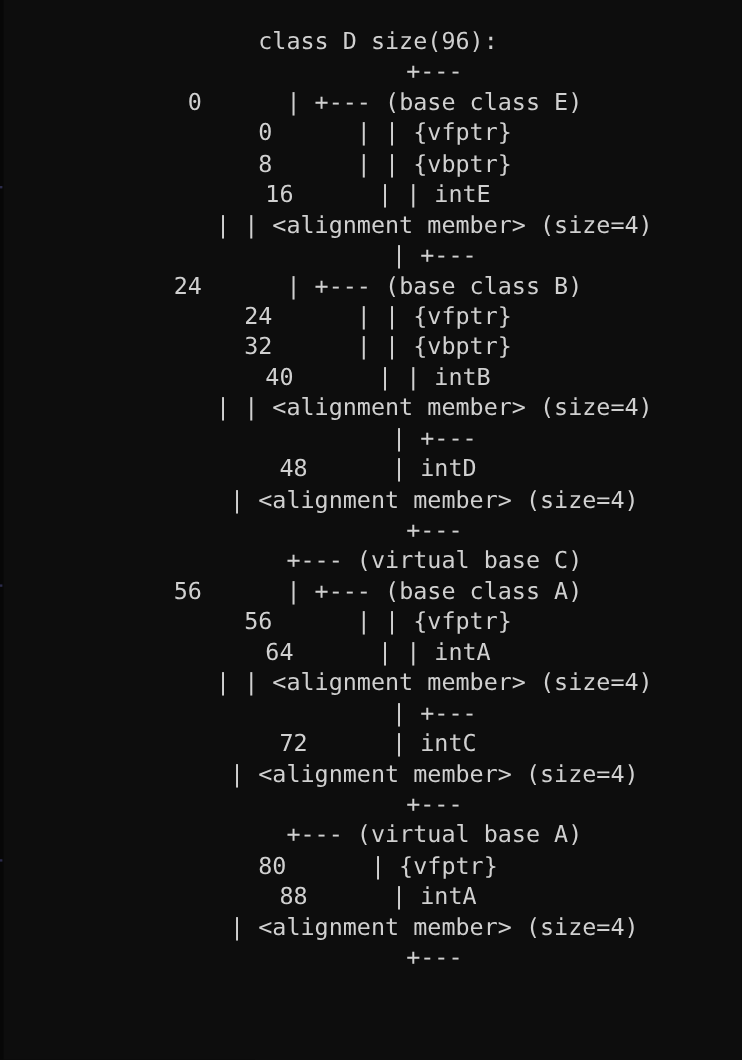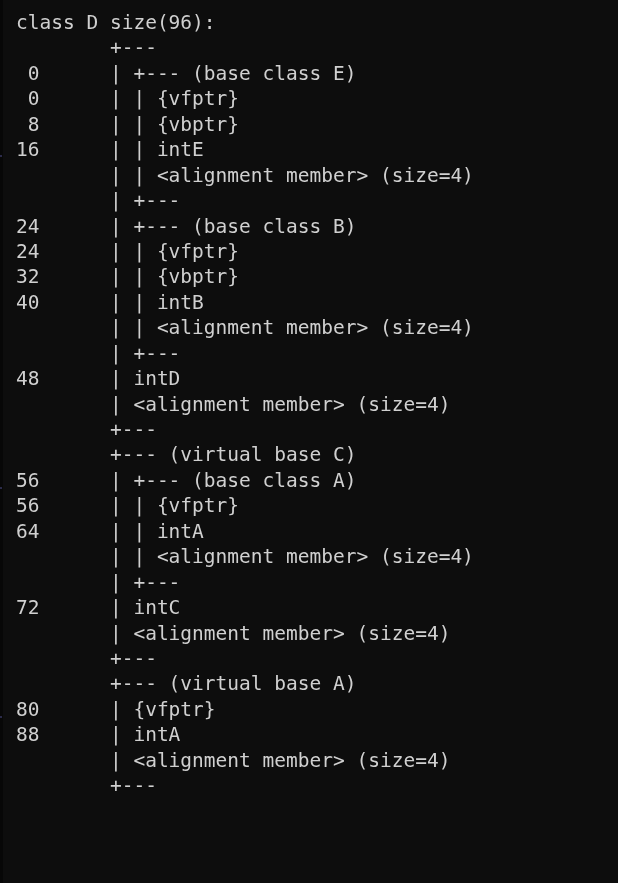--- a/index.html
+++ b/index.html
@@ -40,28 +40,29 @@
     position: absolute;
     left: 0px;
     width: 2px;
     height: 2px;
     background: #2b2b4a;
     z-index: 3;
   }
   #code-block {
     position: relative;
     z-index: 1;
-    margin: 4px;
+    margin: 16px;
     padding: 0;
     white-space: pre;
     font-family: inherit;
     font-size: inherit;
     line-height: inherit;
     color: inherit;
     letter-spacing: 0px;
+    text-align: center;
   }
   .code-line {
     display: block;
     height: 25.45px;
     white-space: pre;
     padding-left: 12px;
   }
 </style>
 </head>
 <body>

